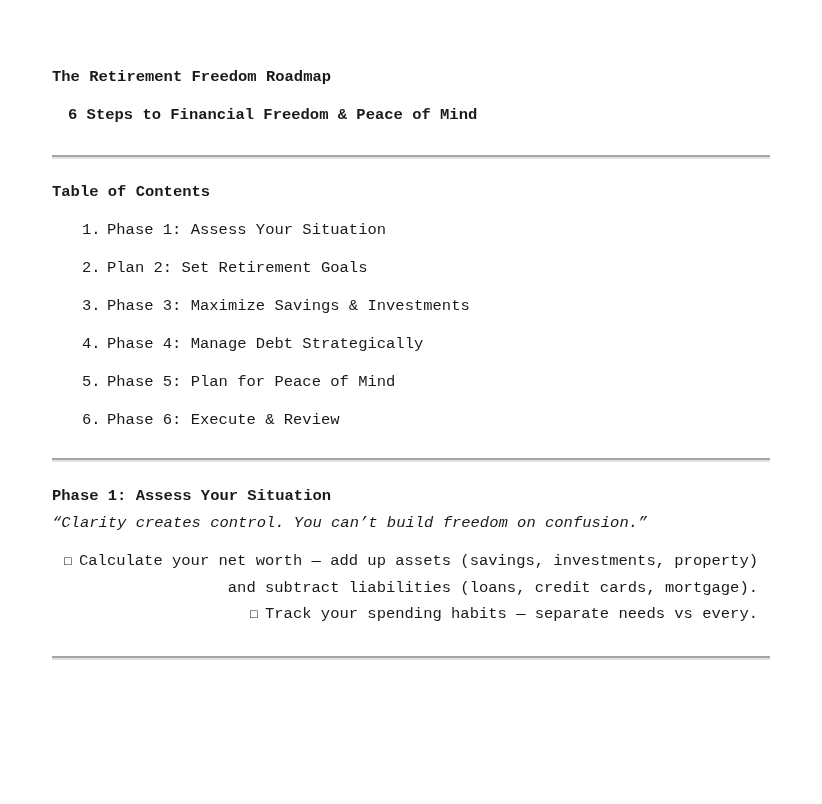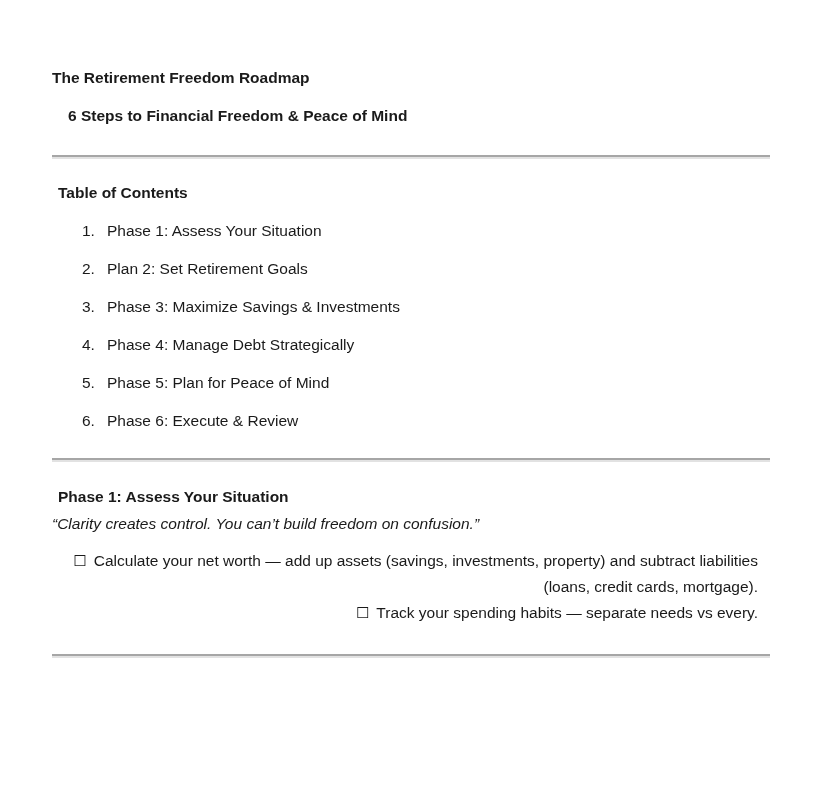--- a/index.html
+++ b/index.html
@@ -7,29 +7,29 @@
     padding: 0;
     background: #ffffff;
   }
   .page {
     position: relative;
     width: 822px;
     height: 804px;
     background: #ffffff;
     box-sizing: border-box;
     padding: 68px 52px 0 52px;
-    font-family: Liberation Sans, sans-serif;
+    font-family: Liberation Mono, monospace;
     color: #1a1a1a;
     overflow: hidden;
   }
   .h {
     font-size: 15.5px;
     font-weight: 700;
     line-height: 19px;
-    margin: 6px;
+    margin: 0;
   }
   .doc-title   { margin: 0 0 19px 0; }
   .doc-subtitle{ margin: 16px; }
   .rule {
     border: none;
     height: 2px;
     background: #a6a6a6;
     box-shadow: 0 2px 0 #e2e2e2;
     margin: 0;
   }

